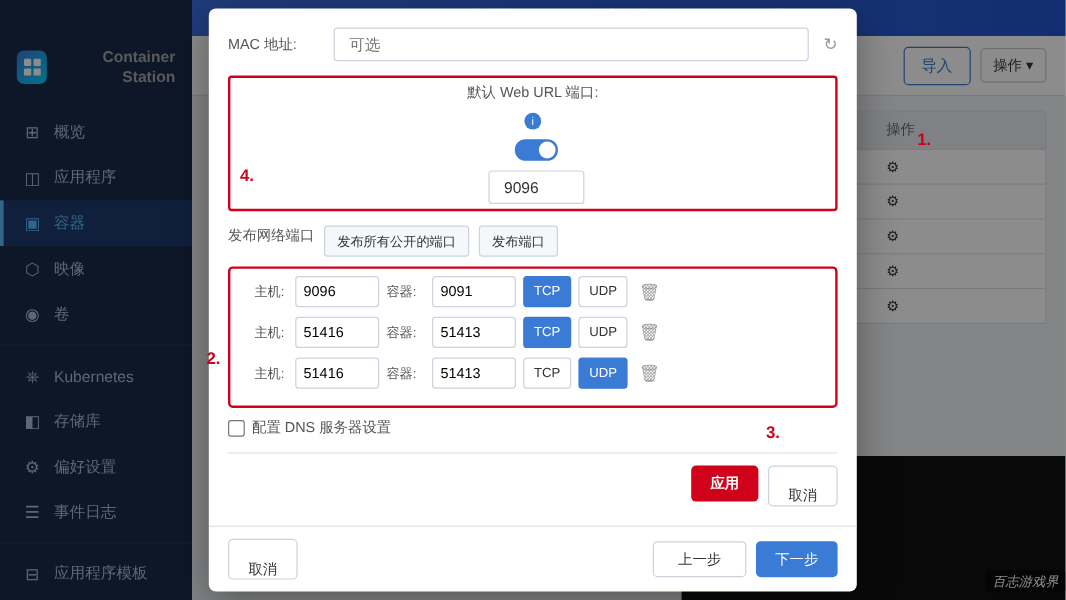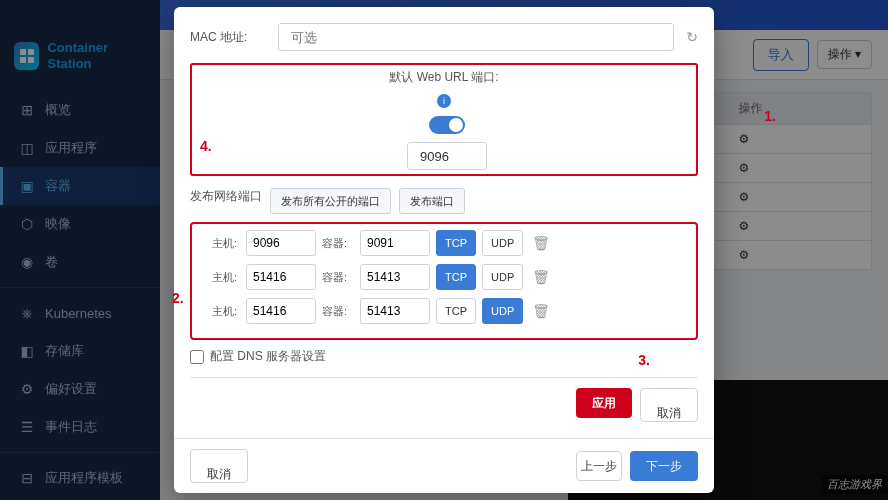--- a/index.html
+++ b/index.html
@@ -43,22 +43,23 @@
       background: linear-gradient(135deg, #3a7bd5, #00d2ff);
       border-radius: 6px;
       margin-right: 8px;
       display: flex; align-items: center; justify-content: center;
       font-size: 14px; color: #fff;
     }
 
     .sidebar-logo .logo-text {
       font-size: 13px;
       font-weight: bold;
-      color: #0ea5e9;
+      color: #a3a3a3;
       line-height: 1.2;
+      text-align: right;
     }
 
     .sidebar-nav {
       flex: 1;
       padding: 4px 0;
     }
 
     .nav-item {
       display: flex;
       align-items: center;
@@ -490,21 +491,21 @@
       border: 1px solid #ccd3dd;
       border-radius: 4px;
       background: #fff;
       font-size: 12px;
       color: #333;
       cursor: pointer;
     }
 
     .btn-prev {
       height: 30px;
-      padding: 0 4px;
+      padding: 0 20px;
       border: 1px solid #ccd3dd;
       border-radius: 4px;
       background: #fff;
       font-size: 12px;
       color: #333;
       cursor: pointer;
     }
 
     .btn-next {
       height: 30px;

